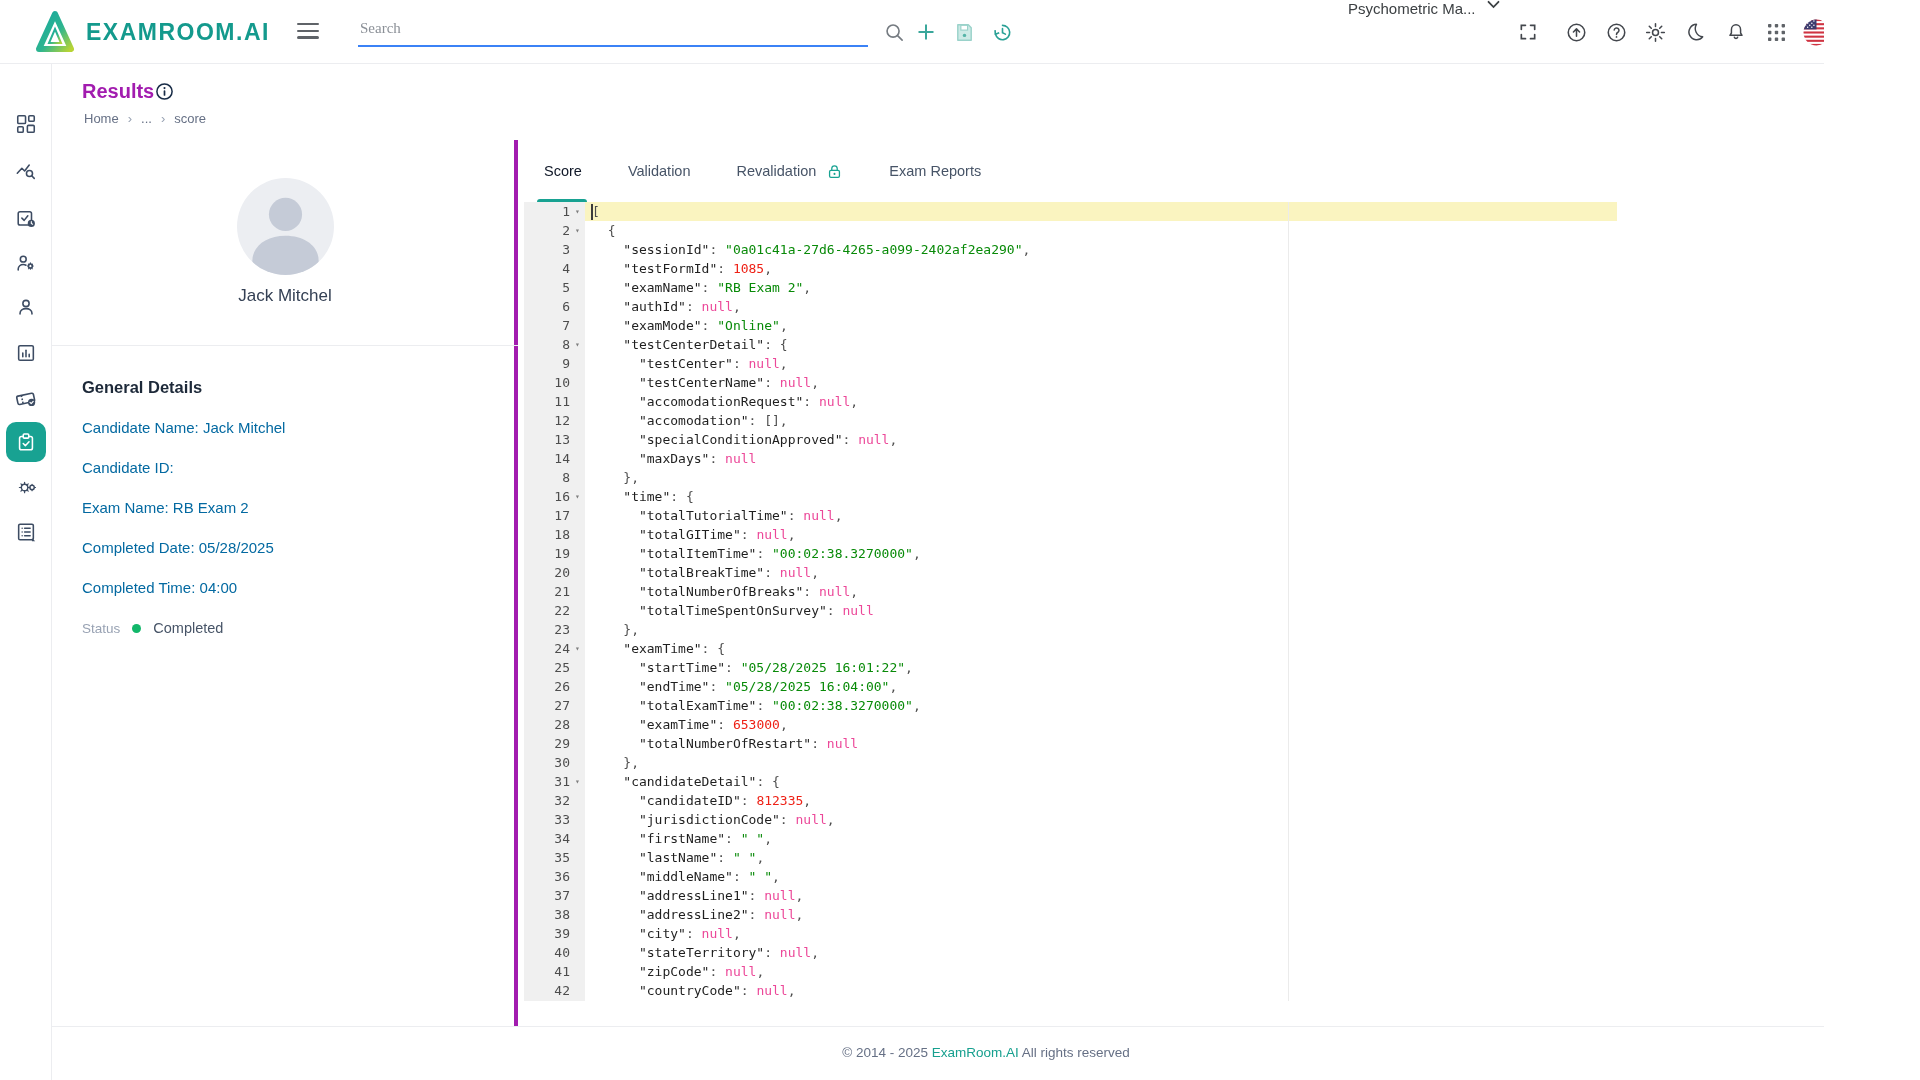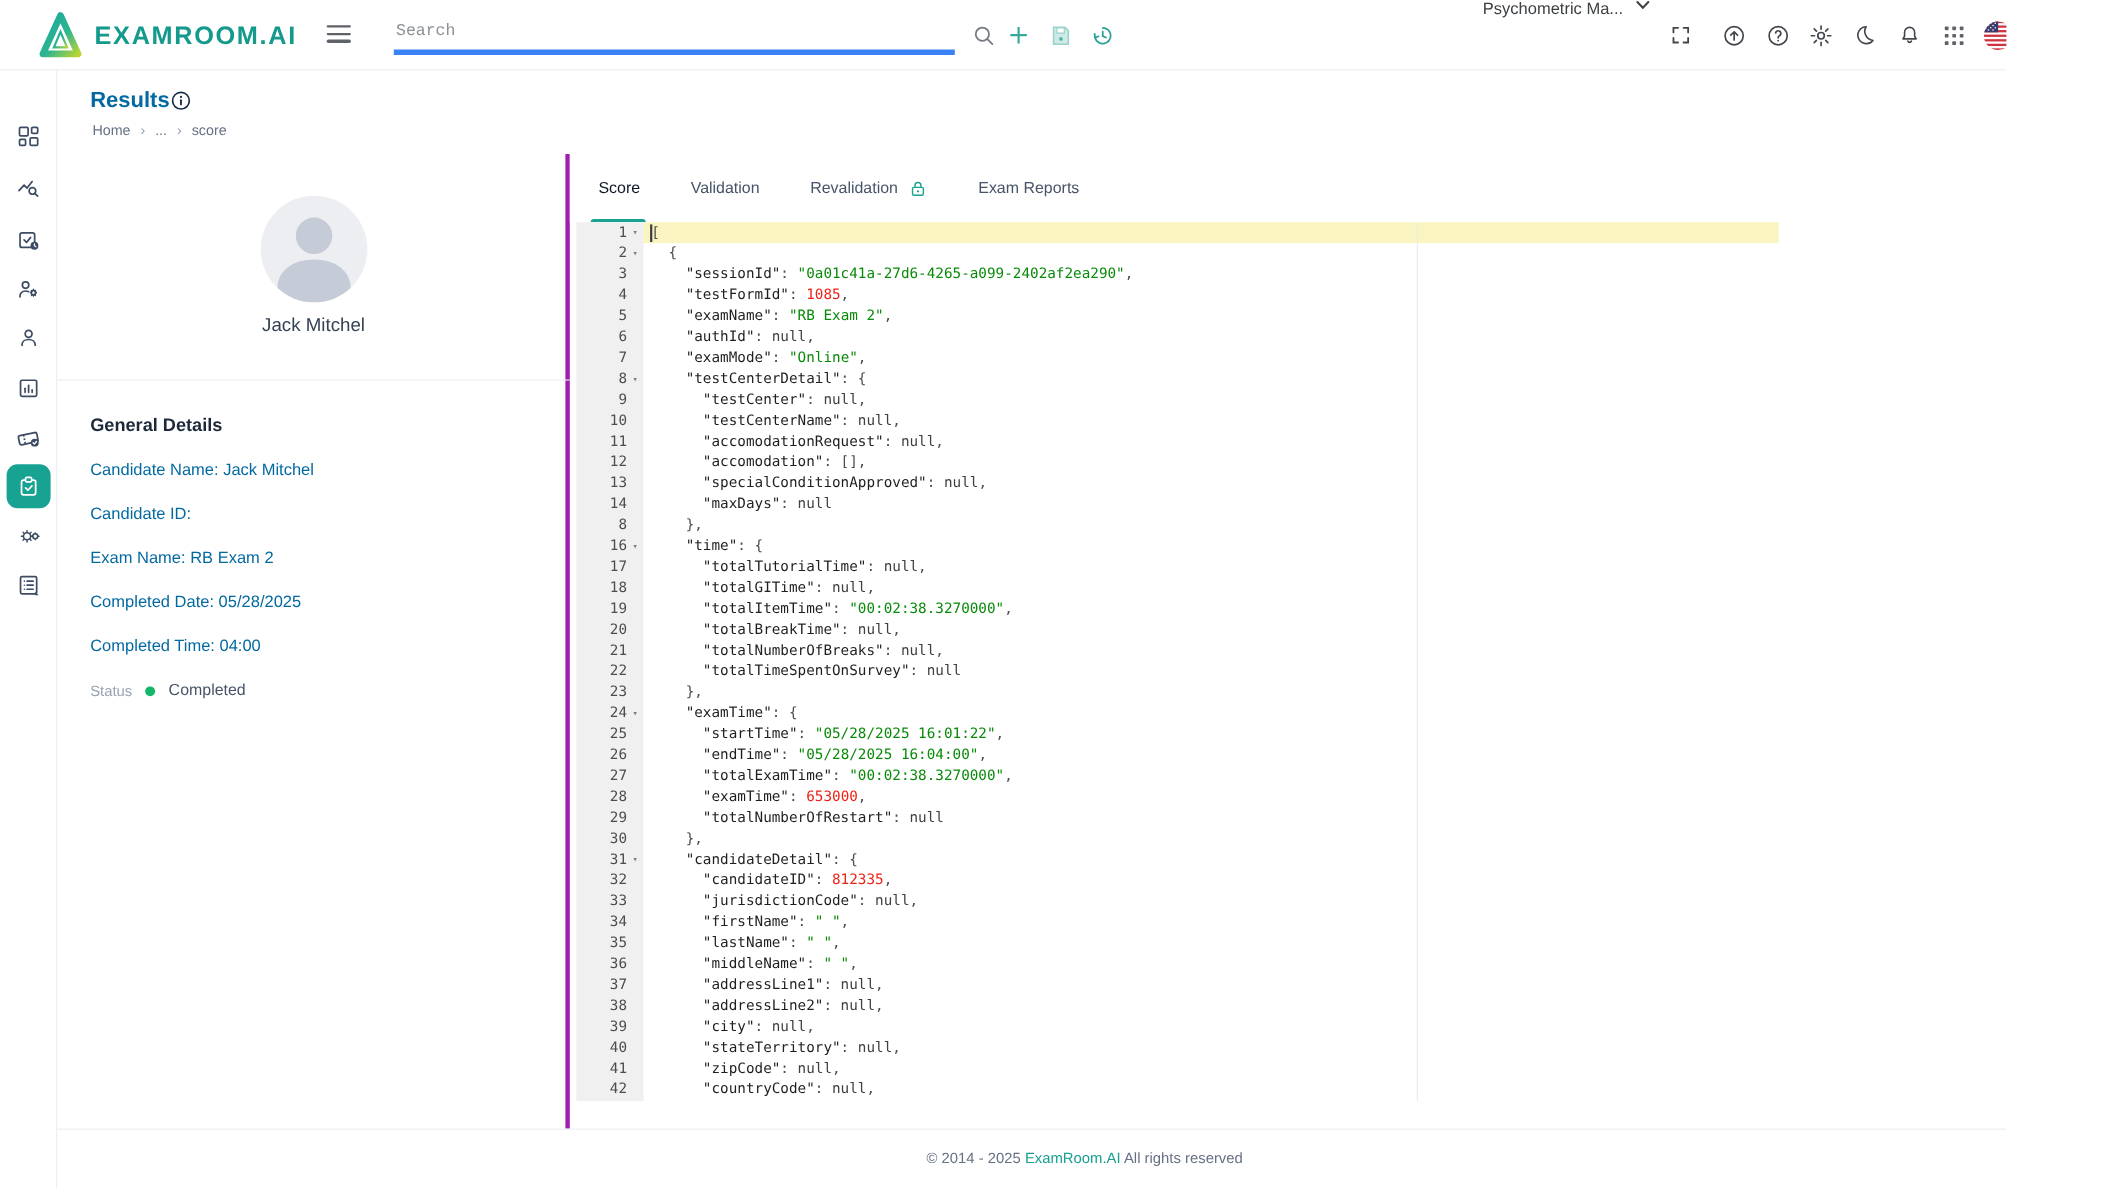--- a/index.html
+++ b/index.html
@@ -7,34 +7,34 @@
   body { font-family:"Liberation Sans", sans-serif; }
   .app { position:relative; width:1824px; height:1080px; background:#fff; overflow:hidden; }
 
   
   .header { position:absolute; left:0; top:0; width:1920px; height:64px; background:#fff; border-bottom:1px solid #ecedf0; z-index:5; }
   .logo { position:absolute; left:34px; top:9px; display:flex; align-items:center; gap:10px; }
   .logo-word { font-size:23px; font-weight:bold; letter-spacing:1.5px; color:#149a8d; }
   .hamburger { position:absolute; left:297px; top:23px; width:22px; height:16px; cursor:pointer; }
   .hamburger span { display:block; height:2.4px; background:#5f6368; border-radius:2px; margin-bottom:4.2px; }
   .search-wrap { position:absolute; left:358px; top:14px; width:534px; }
-  .search-input { width:510px; border:none; outline:none; font-size:15px; color:#3c4043; padding:6px 2px 8px 2px; border-bottom:5px solid #3b82f6; font-family:Liberation Mono, monospace; }
+  .search-input { width:510px; border:none; outline:none; font-size:15px; color:#3c4043; padding:6px 2px 8px 2px; border-bottom:2px solid #3b82f6; font-family:Liberation Serif, serif; }
   .search-input::placeholder { color:#8b9097; }
   .hdr-ic { position:absolute; top:16px; width:32px; height:32px; display:flex; align-items:center; justify-content:center; cursor:pointer; }
   .org-select { position:absolute; left:1348px; top:0; height:64px; display:flex; align-items:flex-start; gap:11px; cursor:pointer; }
   .org-select .lbl { font-size:15px; color:#3c4043; }
   .avatar { position:absolute; left:1856px; top:13px; width:38px; height:38px; border-radius:50%; background:#189a88; color:#fff; font-size:14px; font-weight:bold; display:flex; align-items:center; justify-content:center; cursor:pointer; }
 
   
   .sidebar { position:absolute; left:0; top:64px; width:52px; height:1016px; background:#fff; border-right:1px solid #ecedf0; z-index:4; }
   .side-item { position:absolute; left:6px; width:40px; height:40px; border-radius:10px; display:flex; align-items:center; justify-content:center; cursor:pointer; }
   .side-item.active { background:#18a292; }
 
   
-  .page-title { position:absolute; left:82px; top:80px; font-size:20px; font-weight:600; color:#0369a1; display:flex; align-items:center; gap:1px;text-align:right; }
+  .page-title { position:absolute; left:82px; top:80px; font-size:20px; font-weight:600; color:#a21caf; display:flex; align-items:center; gap:1px;text-align:right; }
   .breadcrumb { position:absolute; left:84px; top:111px; font-size:13px; color:#667085; display:flex; gap:9px; align-items:center; }
   .breadcrumb .sep { color:#98a2b3; font-size:13px; }
   .content-top-line { position:absolute; left:52px; top:140px; width:1868px; height:0; border-top:1px solid #eef0f2; }
 
   
   .left-panel { position:absolute; left:52px; top:140px; width:466px; height:886px; border-right:4px solid #a21caf; background:#fff; }
   .avatar-big { position:absolute; left:185px; top:38px; width:97px; height:97px; border-radius:50%; background:#eceef2; overflow:hidden; }
   .profile-name { position:absolute; left:0; top:146px; width:466px; text-align:center; font-size:17px; color:#344054; }
   .lp-divider { position:absolute; left:0; top:205px; width:466px; border-top:1px solid #ecedf0; }
   .gd-heading { position:absolute; left:30px; top:238px; font-size:16.5px; font-weight:600; color:#1d2939; }
@@ -58,21 +58,21 @@
   .gut-row .fold { width:15px; text-align:center; font-size:8px; color:#7e7e7e; line-height:19px; cursor:pointer; }
   .codepane { position:absolute; left:61px; top:0; width:1032px; height:799px; cursor:text; }
   .code-row { position:relative; height:19px; line-height:19px; white-space:pre; padding-left:7px; }
   .code-row.act { background:#faf4c0; }
   .code-row.act .cursor { position:absolute; left:6px; top:1.5px; width:1.5px; height:16px; background:#3b3b3b; }
   .print-margin { position:absolute; left:764px; top:0; width:1px; height:799px; background:#ebebeb; }
   .tok-k { color:#1f1f1f; }
   .tok-p { color:#4d4d4d; }
   .tok-s { color:#088a08; }
   .tok-n { color:#ee2116; }
-  .tok-u { color:#404040; }
+  .tok-u { color:#ec4899; }
 
   
   .footer-line { position:absolute; left:52px; top:1026px; width:1868px; border-top:1px solid #ecedf0; }
   .footer { position:absolute; left:52px; top:1045px; width:1868px; text-align:center; font-size:13.5px; color:#667085; }
   .footer .brand { color:#17a08f; }
 
   
   .feedback-btn { position:absolute; left:1879px; top:499px; width:24px; height:81px; background:#199b8c; border-radius:6px 0 0 6px; color:#fff; writing-mode:vertical-rl; display:flex; align-items:center; justify-content:center; font-size:12.5px; font-weight:600; letter-spacing:.4px; cursor:pointer; box-shadow:0 1px 4px rgba(0,0,0,.25); z-index:6; }
   .scrollbar { position:absolute; left:1907px; top:64px; width:13px; height:1016px; background:#b7b9bf; }
   .scroll-thumb { position:absolute; left:0; top:146px; width:13px; height:427px; background:#888c93; }

